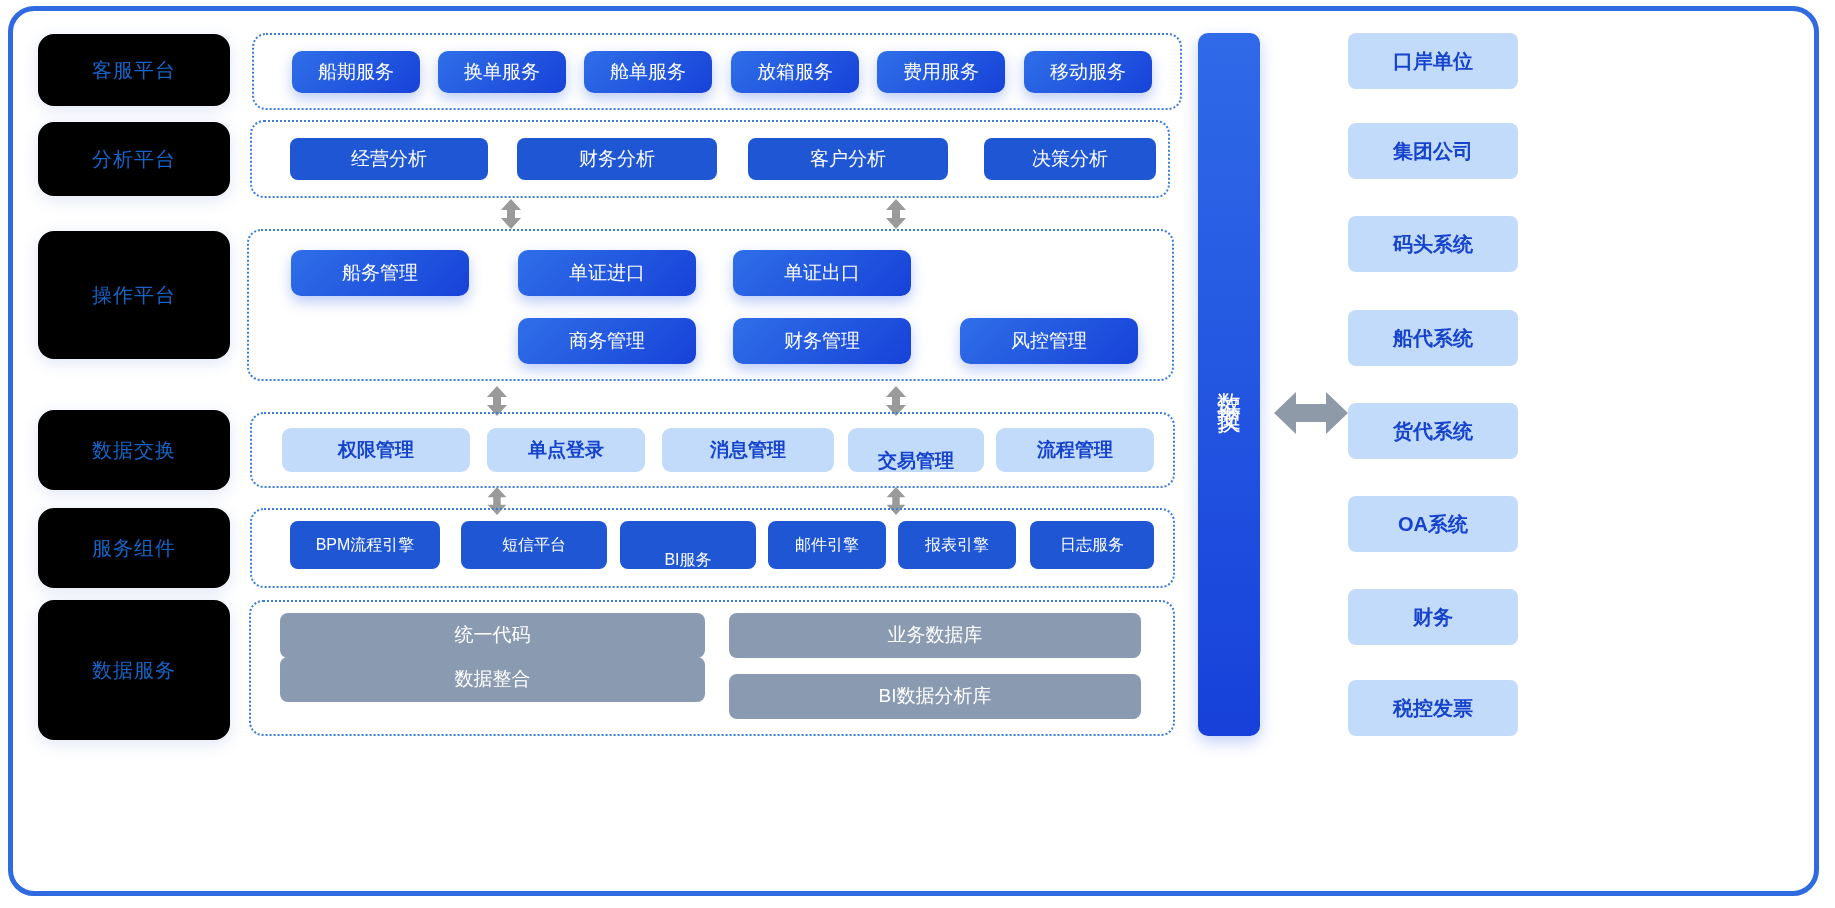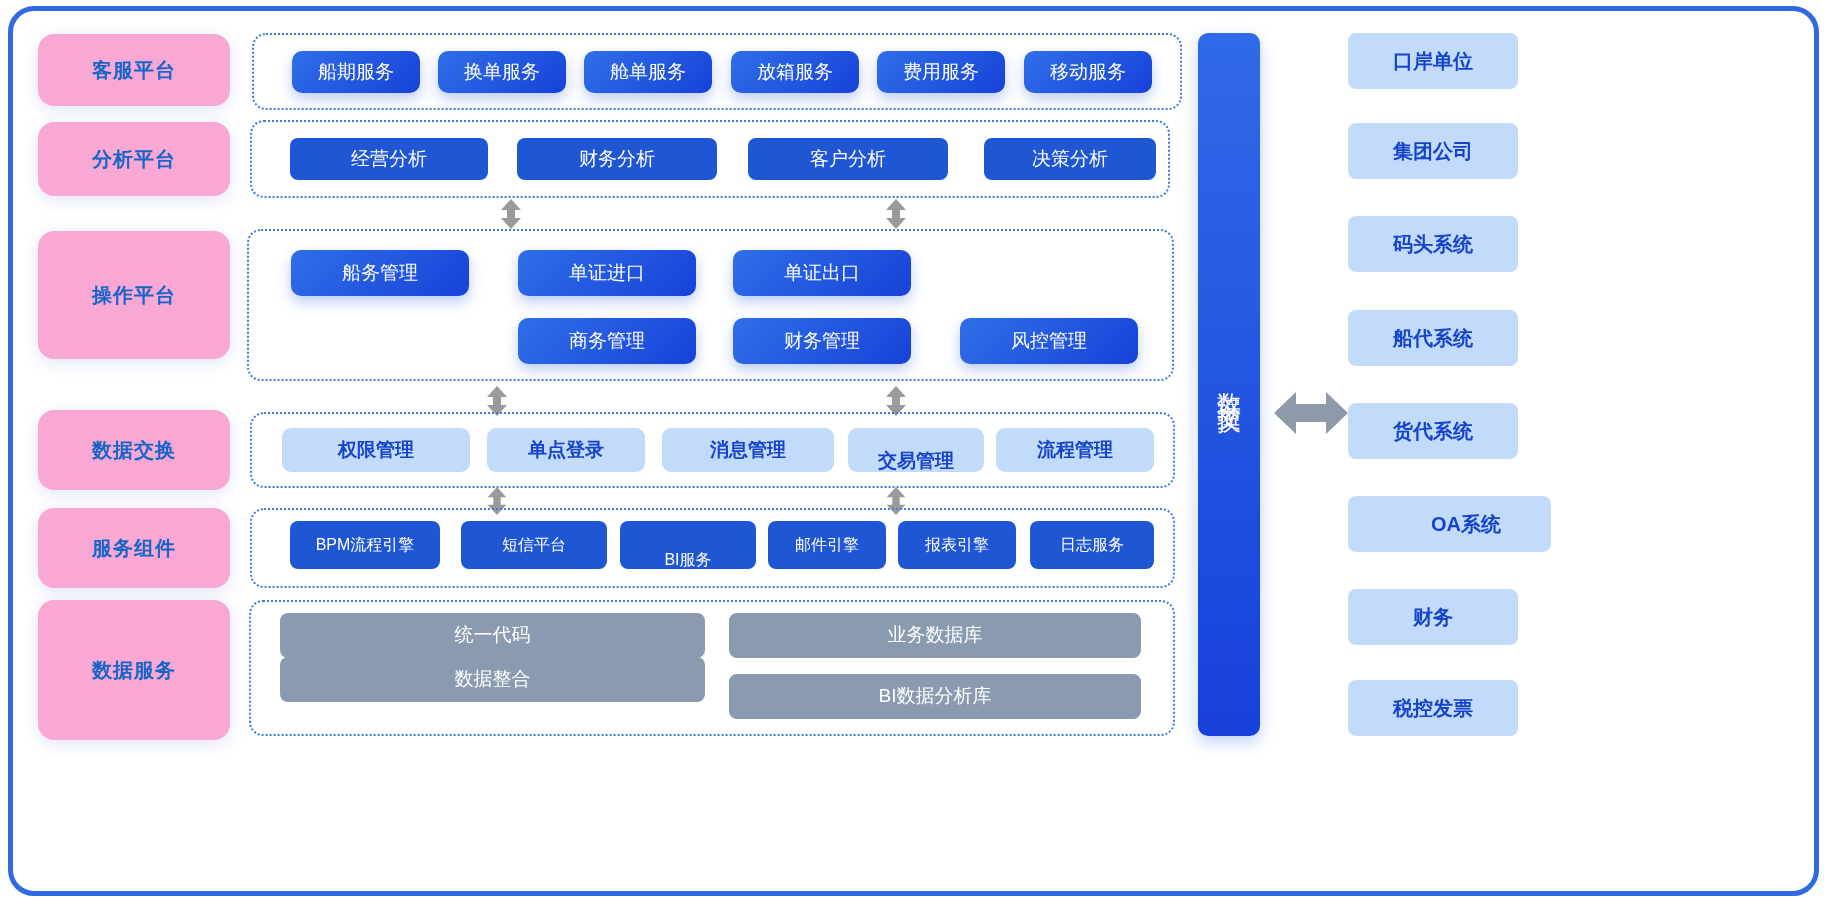--- a/index.html
+++ b/index.html
@@ -13,26 +13,26 @@
     position:absolute; left:8px; top:6px; width:1811px; height:890px;
     border:5px solid #2f6ae0; border-radius:26px;
     background:#ffffff;
     box-sizing:border-box;
   }
   .canvas{position:absolute;left:0;top:0;width:1835px;height:908px;}
 
   
   .side-card{
     position:absolute;
-    background:#f9a8d4;
+    background:#000000;
     border-radius:16px;
     box-shadow:0 4px 16px rgba(60,100,190,0.16);
     display:flex;align-items:center;justify-content:center;
     color:#1565c8;
-    font-weight:bold;
+    font-weight:normal;
     font-size:20px;
     letter-spacing:1px;
   }
 
   
   .group{
     position:absolute;
     border:2px dotted #3b7ddd;
     border-radius:14px;
     background:transparent;
@@ -272,21 +272,21 @@
   </div>
   <div class="tag" style="left:1348px;top:216px;width:170px;height:56px;">
     <span>码头系统</span>
   </div>
   <div class="tag" style="left:1348px;top:310px;width:170px;height:56px;">
     <span>船代系统</span>
   </div>
   <div class="tag" style="left:1348px;top:403px;width:170px;height:56px;">
     <span>货代系统</span>
   </div>
-  <div class="tag" style="left:1348px;top:496px;width:170px;height:56px;padding-left:33px;">
+  <div class="tag" style="left:1348px;top:496px;width:170px;height:56px;">
     <span>OA系统</span>
   </div>
   <div class="tag" style="left:1348px;top:589px;width:170px;height:56px;">
     <span>财务</span>
   </div>
   <div class="tag" style="left:1348px;top:680px;width:170px;height:56px;">
     <span>税控发票</span>
   </div>
 </div>
 

